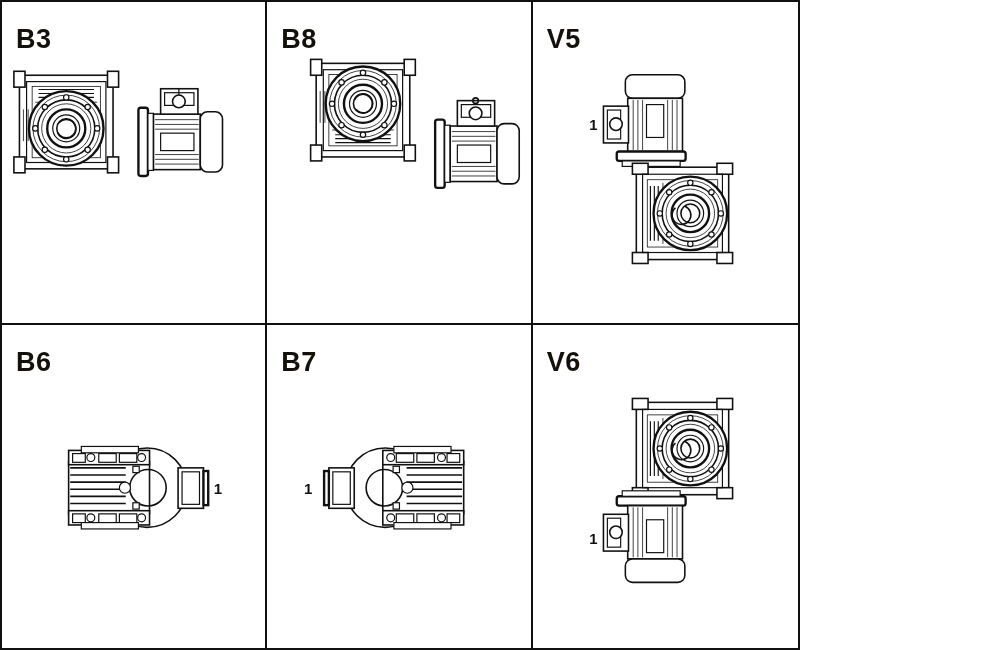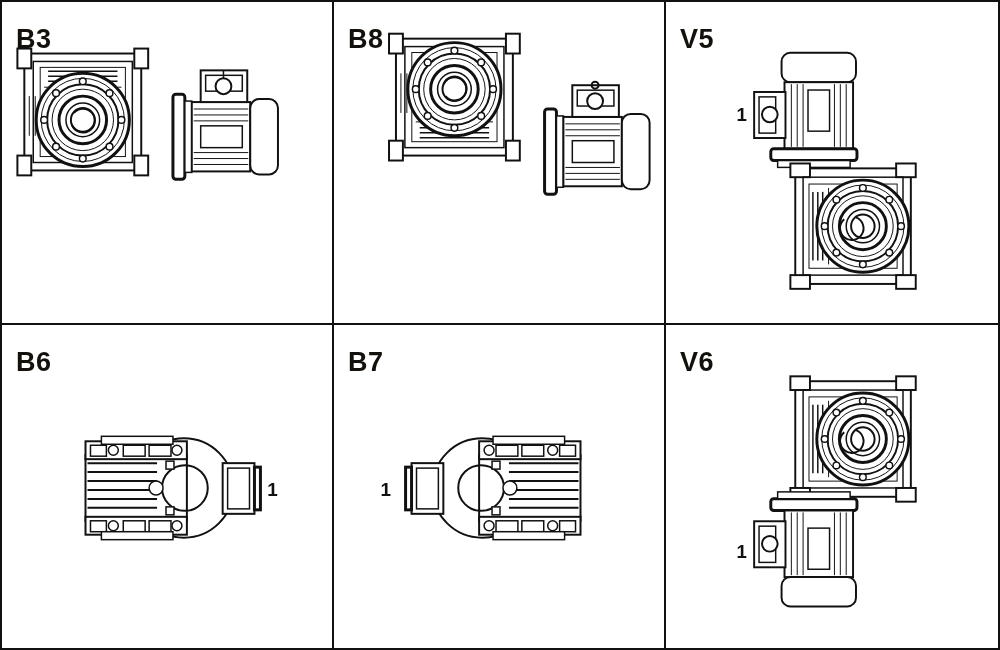--- a/index.html
+++ b/index.html
@@ -2,21 +2,21 @@
 <html><head>
 <meta charset="utf-8">
 <title>Gearbox Mounting Positions</title>
 <style>
   html,body{margin:0;padding:0;background:#ffffff;}
   body{
     font-family:"Liberation Sans", sans-serif;
     width:1000px;height:650px;overflow:hidden;
   }
   #sheet{
-    position:relative;width:1000px;height:650px;background:#ffffff;
+    position:relative;width:800px;height:650px;background:#ffffff;
     box-sizing:border-box;border:2px solid #111111;
   }
   .grid{
     position:absolute;inset:0;
     display:grid;
     grid-template-columns:1fr 1fr 1fr;
     grid-template-rows:1fr 1fr;
   }
   .cell{
     position:relative;

